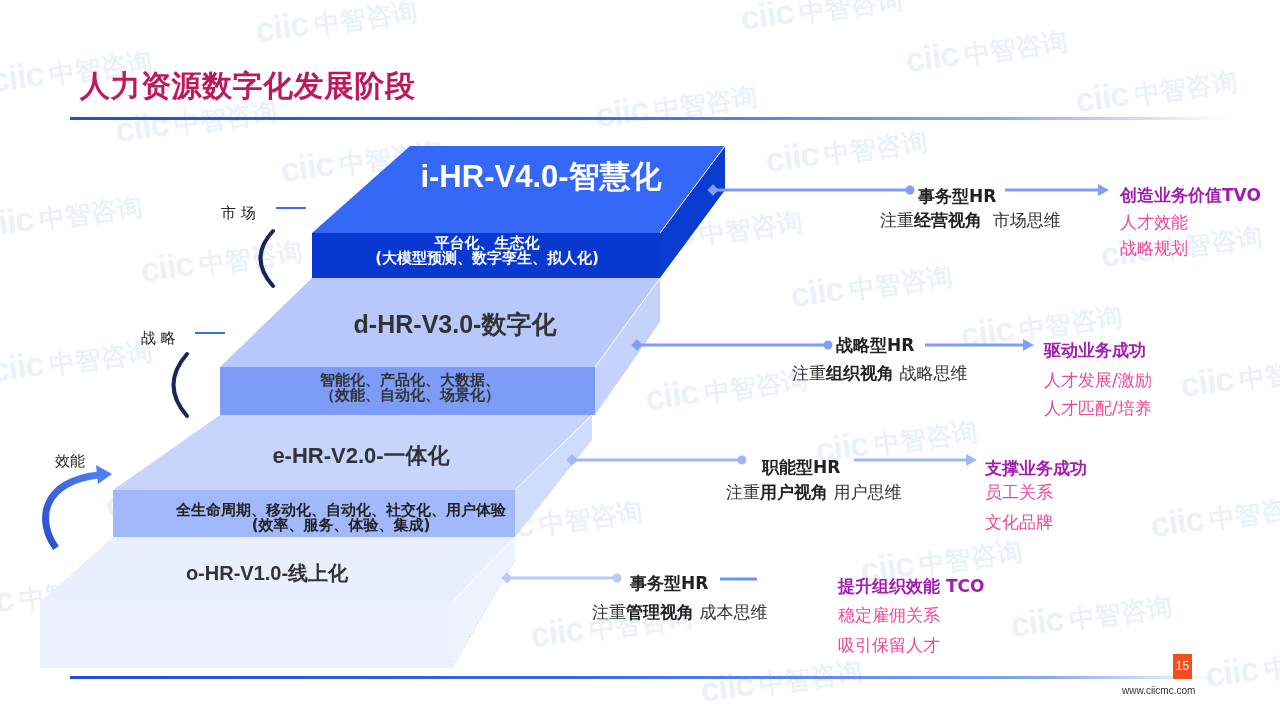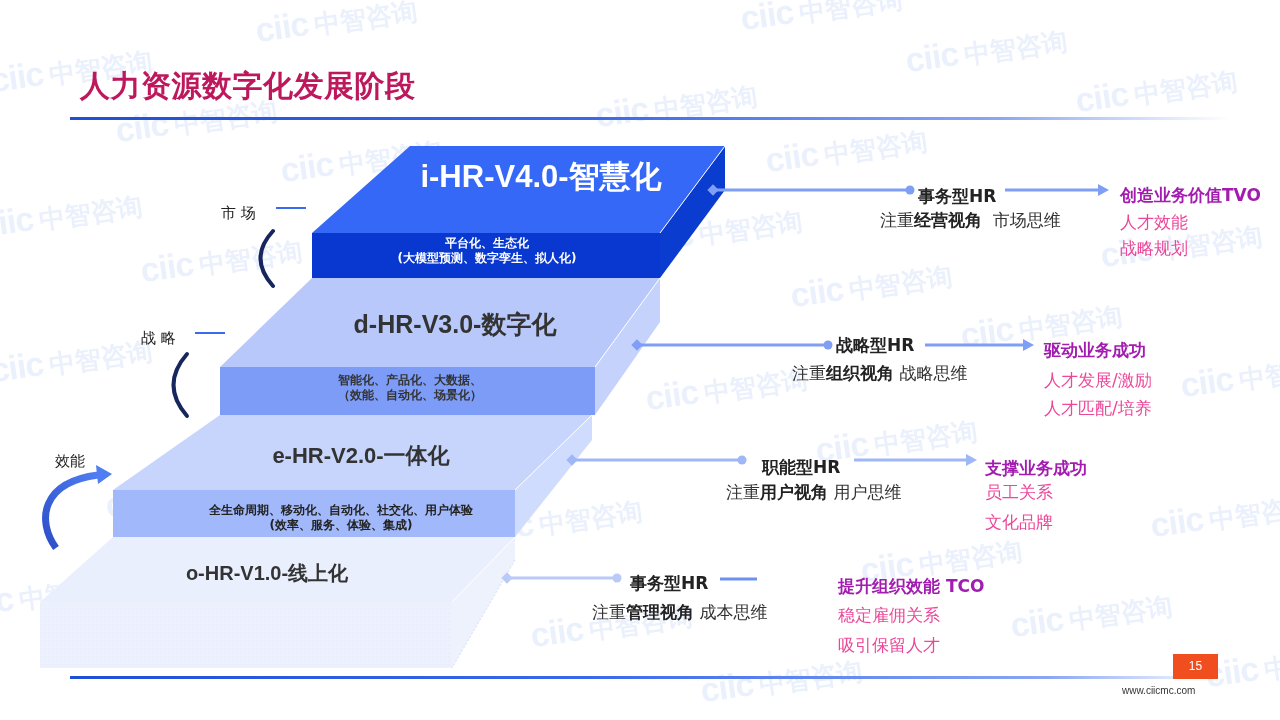--- a/index.html
+++ b/index.html
@@ -23,29 +23,29 @@
   .hline-top {
     position:absolute; left:70px; top:117px; width:1160px; height:3px;
     background:linear-gradient(90deg,#1e4fd6 0%,#3a68ea 45%,#8aa6f3 80%,rgba(255,255,255,0) 100%);
   }
   .hline-bottom {
     position:absolute; left:70px; top:676px; width:1150px; height:3px;
     background:linear-gradient(90deg,#1e4fd6 0%,#3a68ea 45%,#8aa6f3 85%,rgba(255,255,255,0) 100%);
   }
   svg.diagram { position:absolute; left:0; top:0; }
   .layer-title { font-weight:bold; font-family:"Liberation Sans","DejaVu Sans",sans-serif; transform:translateX(-50%); }
-  .layer-desc { font-size:12px; font-weight:bold; text-align:center; transform:translateX(-50%); line-height:15px; }
+  .layer-desc { font-size:15px; font-weight:bold; text-align:center; transform:translateX(-50%); line-height:15px; }
   .side-label { font-size:15px; font-weight:normal; color:#222; }
   .role { font-size:17px; font-weight:bold; color:#222; }
   .focus { font-size:17px; color:#333; }
   .focus b { font-weight:bold; color:#222; }
   .outcome-title { font-size:17px; font-weight:bold; color:#a21caf; }
   .outcome { font-size:17px; color:#ec4899; }
   .page-num {
-    position:absolute; left:1173px; top:654px; width:45px; height:25px;
+    position:absolute; left:1173px; top:654px; width:19px; height:25px;
     background:#f04e1f; color:#fff; font-size:12px; text-align:center; line-height:25px;
     font-family:"Liberation Sans",sans-serif;
   }
   .website { left:1122px; top:685px; font-size:10px; color:#333; font-family:"Liberation Sans",sans-serif; }
 </style>
 </head>
 <body>
 
 <div>
   <div class="wm" style="left:-10px;top:50px"><span class="logo">ciic</span><span>中智咨询</span></div>

